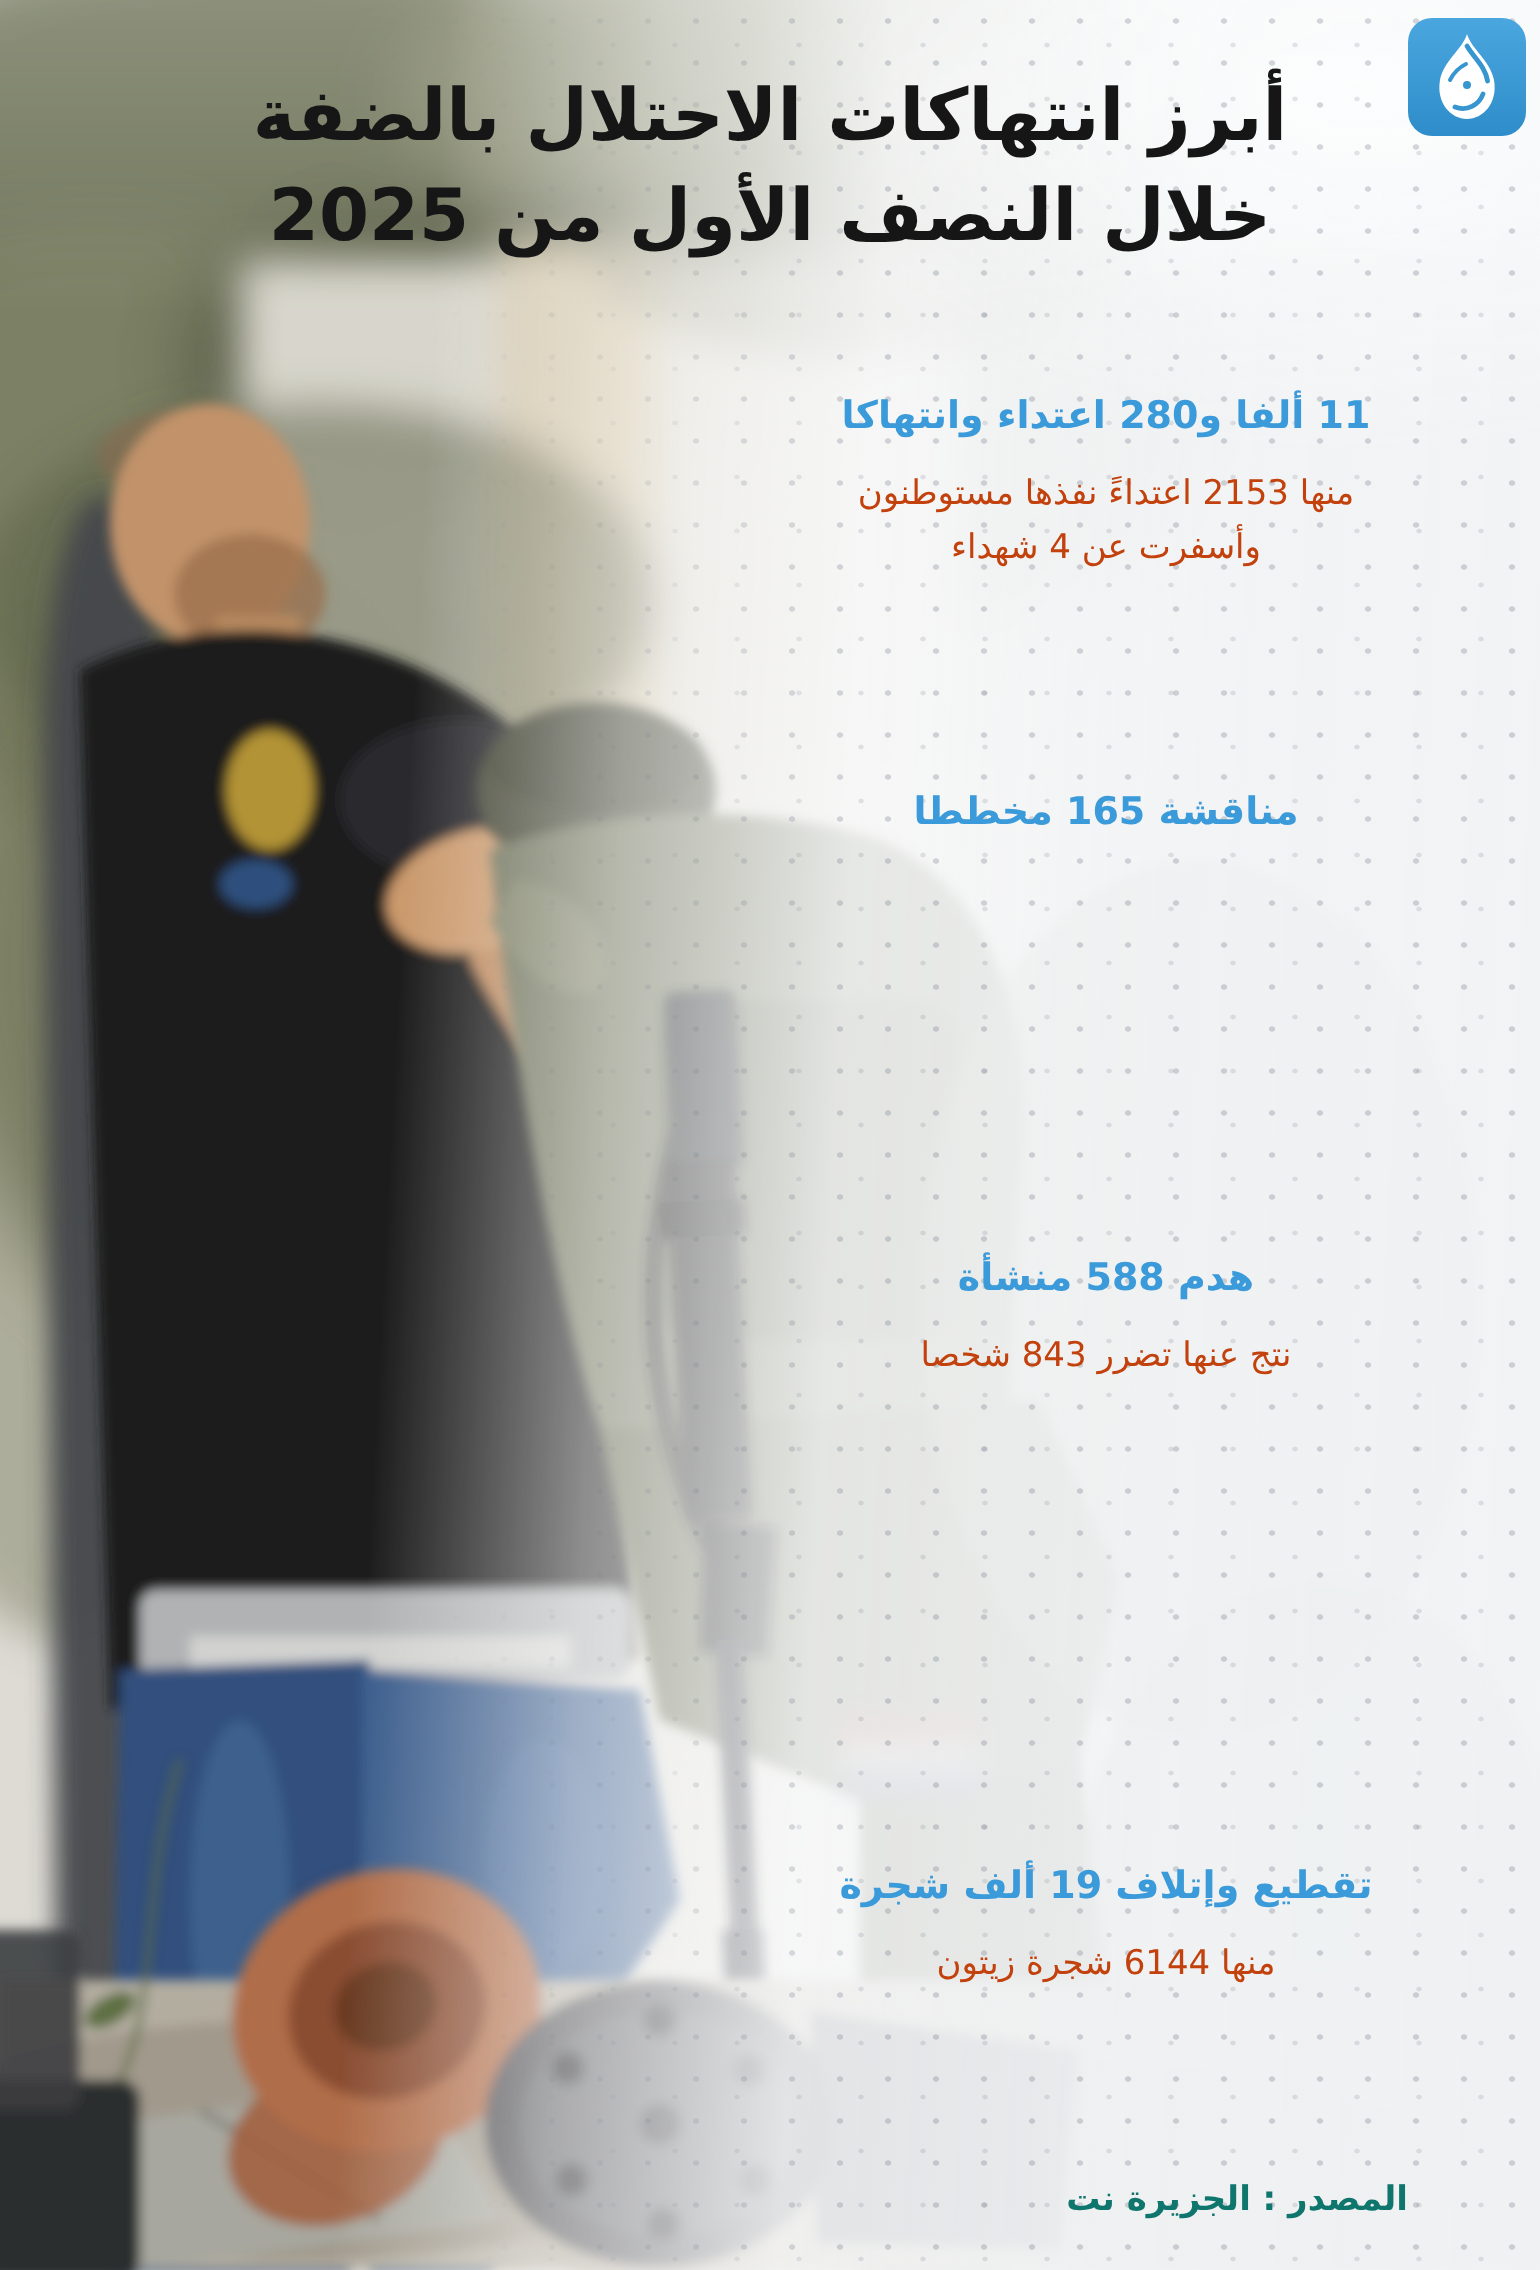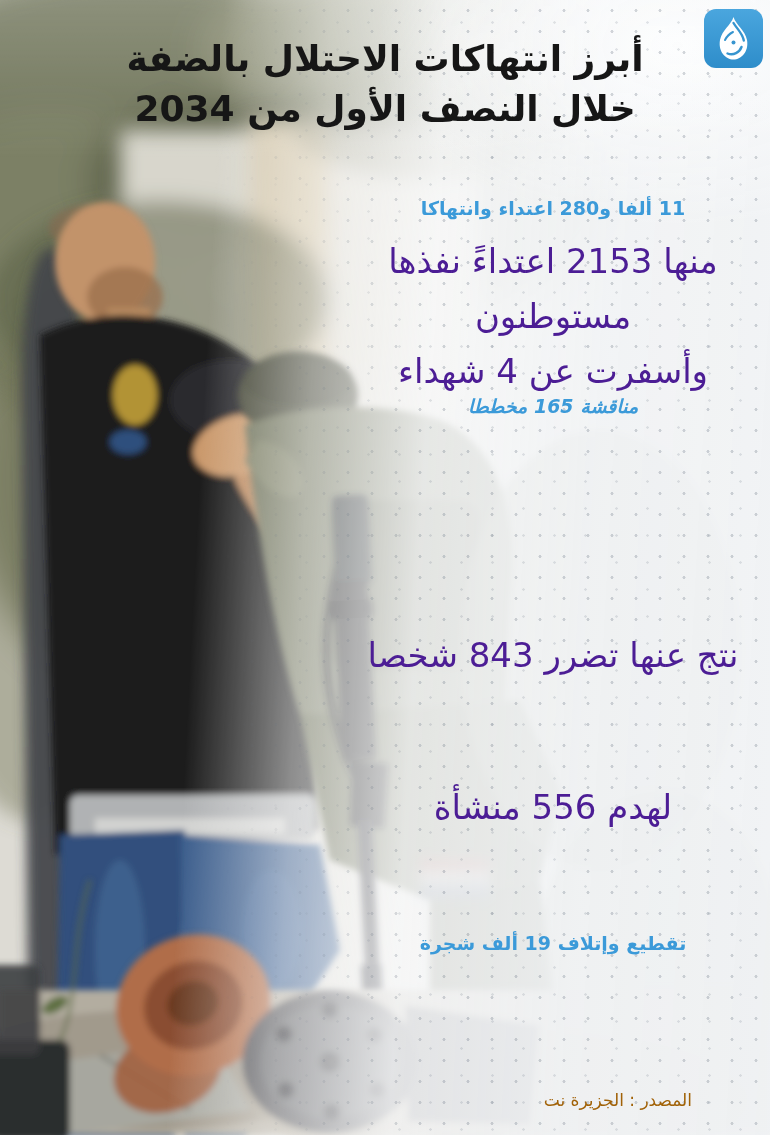--- a/index.html
+++ b/index.html
@@ -30,27 +30,27 @@
     font-size:36px;font-weight:bold;color:#161616;line-height:1.38;
   }
   .title span{display:block;}
   .logo{position:absolute;top:9px;right:7px;width:59px;height:59px;}
   .sec{position:absolute;right:4px;width:426px;text-align:center;}
   .sec-h{
     font-size:19px;font-weight:bold;color:#3b9ad9;
     white-space:nowrap;margin:0 0 13px 0;line-height:1.25;
   }
   .sec-b{
-    font-size:34px;color:#4c1d95;line-height:1.62;
+    font-size:17px;color:#c2410c;line-height:1.62;
     white-space:pre-line;margin:0;
   }
-  .sec1{top:197px;} .sec2{top:395px;font-style:italic;} .sec3{top:628px;} .sec4{top:780px;} .sec5{top:932px;}
+  .sec1{top:197px;} .sec2{top:395px;} .sec3{top:628px;} .sec4{top:780px;} .sec5{top:932px;}
   .source{
-    position:absolute;top:1090px;right:78px;
-    font-size:17px;font-weight:normal;color:#a16207;
+    position:absolute;top:1090px;right:66px;
+    font-size:17px;font-weight:bold;color:#0f766e;
   }
 </style>
 </head>
 <body>
 
 <div class="stage">
 
   <svg class="photo" viewBox="0 0 770 1135" xmlns="http://www.w3.org/2000/svg" aria-hidden="true">
     <defs>
       <filter id="b18" x="-40%" y="-40%" width="180%" height="180%">
@@ -180,36 +180,37 @@
     <rect x="0" y="0" width="59" height="59" rx="12" fill="url(#lg)"></rect>
     <path d="M29.5,8 C32,16 41,21 43,31 C45,42.5 37.5,50.5 29.5,50.5 C21.5,50.5 14,42.5 16,31 C18,21 27,16 29.5,8 Z" fill="#ffffff"></path>
     <path d="M29.5,14 C33,20 38.5,24 39.8,31.5" stroke="#3795cf" stroke-width="2.4" fill="none" stroke-linecap="round"></path>
     <path d="M23.5,44.5 C29.5,46.8 35.5,43.5 37.5,38" stroke="#3795cf" stroke-width="2.4" fill="none" stroke-linecap="round"></path>
     <path d="M21,31 C23,27 26,24.5 29,23" stroke="#3795cf" stroke-width="2" fill="none" stroke-linecap="round"></path>
     <circle cx="29.5" cy="33.5" r="2" fill="#3795cf"></circle>
   </svg>
 
   <div class="title">
     <span>أبرز انتهاكات الاحتلال بالضفة</span>
-    <span>خلال النصف الأول من 2034</span>
+    <span>خلال النصف الأول من 2025</span>
   </div>
 
   <div class="sec sec1">
     <h2 class="sec-h">11 ألفا و280 اعتداء وانتهاكا</h2>
     <p class="sec-b">منها 2153 اعتداءً نفذها مستوطنون
 وأسفرت عن 4 شهداء</p>
   </div>
   <div class="sec sec2">
     <h2 class="sec-h">مناقشة 165 مخططا</h2>
   </div>
   <div class="sec sec3">
+    <h2 class="sec-h">هدم 588 منشأة</h2>
     <p class="sec-b">نتج عنها تضرر 843 شخصا</p>
   </div>
   <div class="sec sec4">
-    <p class="sec-b">لهدم 556 منشأة</p>
   </div>
   <div class="sec sec5">
     <h2 class="sec-h">تقطيع وإتلاف 19 ألف شجرة</h2>
+    <p class="sec-b">منها 6144 شجرة زيتون</p>
   </div>
 
   <div class="source">المصدر : الجزيرة نت</div>
 
 </div>
 
 </body></html>

